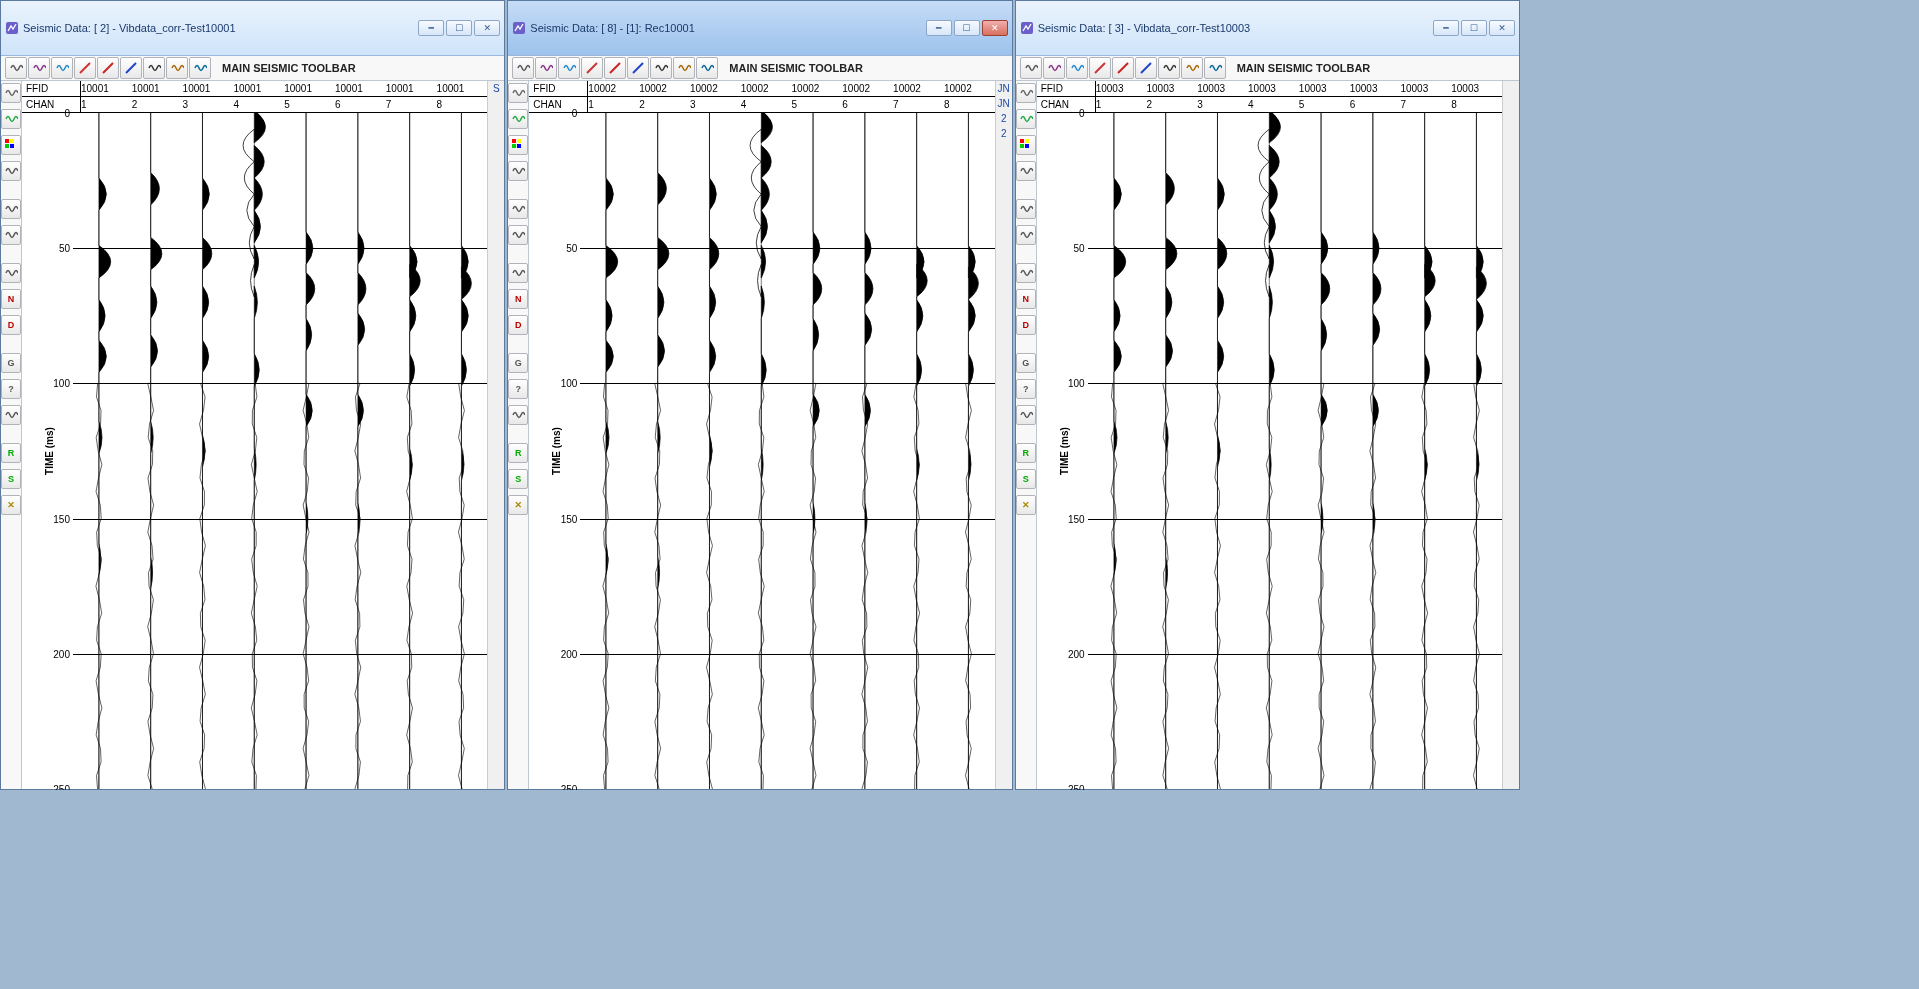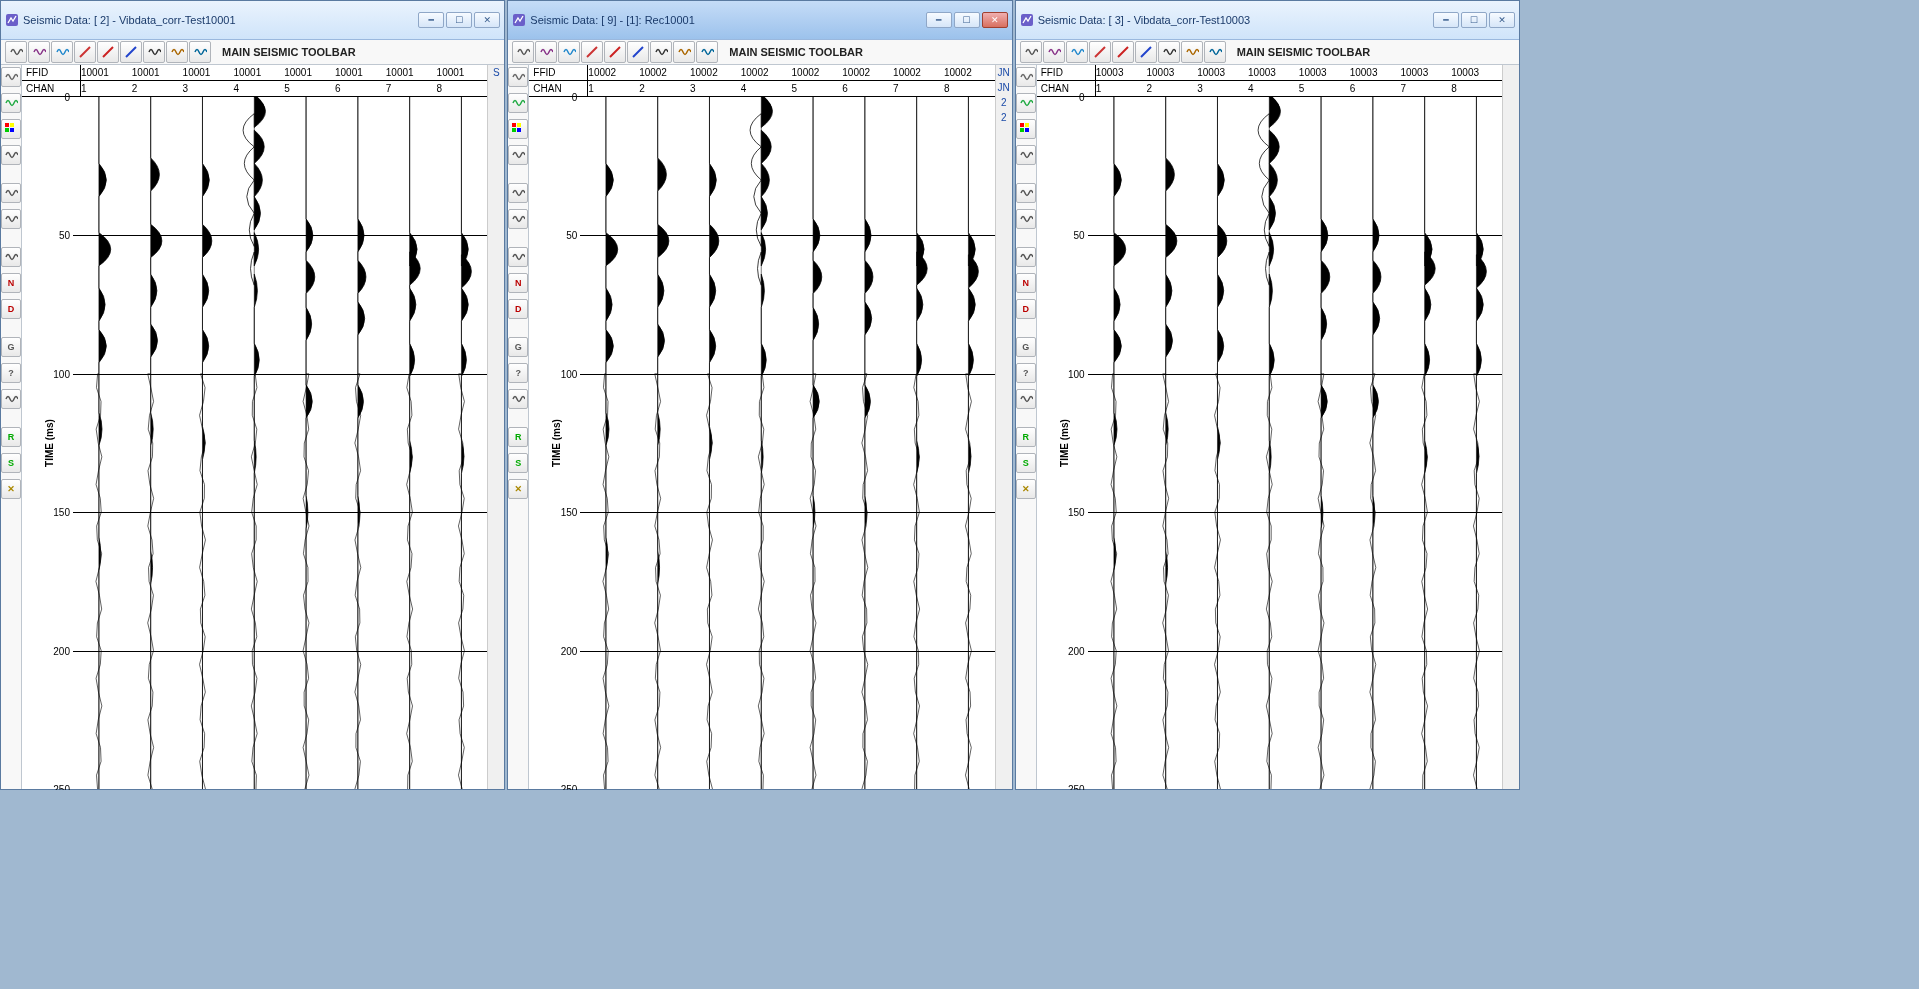--- a/index.html
+++ b/index.html
@@ -1,18 +1,18 @@
 <!DOCTYPE html>
 <html><head>
 <meta charset="utf-8">
 <style>
 html,body{margin:0;padding:0;height:100%;background:#a0b8d0;font-family:"Segoe UI",Tahoma,sans-serif;font-size:11px;overflow:hidden}
 .workspace{display:flex;gap:2px;width:1520px;height:790px;padding:0;overflow:hidden}
 .win{flex:1;display:flex;flex-direction:column;background:#f0f0f0;border:1px solid #5a7aa0;min-width:0}
-.titlebar{height:22px;display:flex;align-items:center;padding:8px 4px;background:linear-gradient(#eaf3fd,#cfe4fa);border-bottom:1px solid #9ab8de}
+.titlebar{height:22px;display:flex;align-items:center;padding:16px 4px;background:linear-gradient(#eaf3fd,#cfe4fa);border-bottom:1px solid #9ab8de}
 .titlebar.active{background:linear-gradient(#c5dcf7,#9cc2ec)}
 .title-icon{width:14px;height:14px;margin-right:4px;display:flex;align-items:center;justify-content:center}
 .title-text{flex:1;color:#1a3a6a;font-size:11px;overflow:hidden;white-space:nowrap}
 .win-controls{display:flex;gap:2px}
 .win-btn{width:24px;height:14px;border:1px solid #8fa7c7;border-radius:2px;background:linear-gradient(#f7fbff,#d6e6f8);display:flex;align-items:center;justify-content:center;font-size:9px;color:#3a5f8f;cursor:pointer}
 .win-btn.close.active{background:linear-gradient(#f0afaf,#d86f5f);color:#fff;border-color:#a04030}
 .toolbar{height:24px;display:flex;align-items:center;background:#f8f8f8;border-bottom:1px solid #bfc7d0;padding:0 4px;gap:1px}
 .tb-btn{width:20px;height:20px;border:1px solid #b0b4ba;background:linear-gradient(#fff,#e8e8e8);display:flex;align-items:center;justify-content:center;cursor:pointer;border-radius:2px}
 .tb-label{margin-left:10px;font-weight:bold;font-size:11px;color:#222}
 .body{flex:1;display:flex;min-height:0}
@@ -259,21 +259,21 @@
       </div>
     </div>
     <div class="win">
       <div class="titlebar active">
     <span class="title-icon">
       <svg width="14" height="14">
             <rect x="1" y="1" width="12" height="12" rx="2" fill="#6b5fc9"></rect>
             <path d="M3 10 L6 5 L8 8 L11 3" stroke="#fff" stroke-width="1.3" fill="none"></path>
           </svg>
     </span>
-    <span class="title-text">Seismic Data: [  9] - [1]: Rec10001</span>
+    <span class="title-text">Seismic Data: [  8] - [1]: Rec10001</span>
     <div class="win-controls">
       <div class="win-btn">━</div>
       <div class="win-btn">☐</div>
       <div class="win-btn close active">✕</div>
     </div>
       </div>
       <div class="toolbar">
         <div class="tb-btn">
           <svg width="14" height="14">
             <path d="M2 7 Q4 2 6 7 T10 7 T14 7" stroke="#555" fill="none" stroke-width="1.5"></path>

